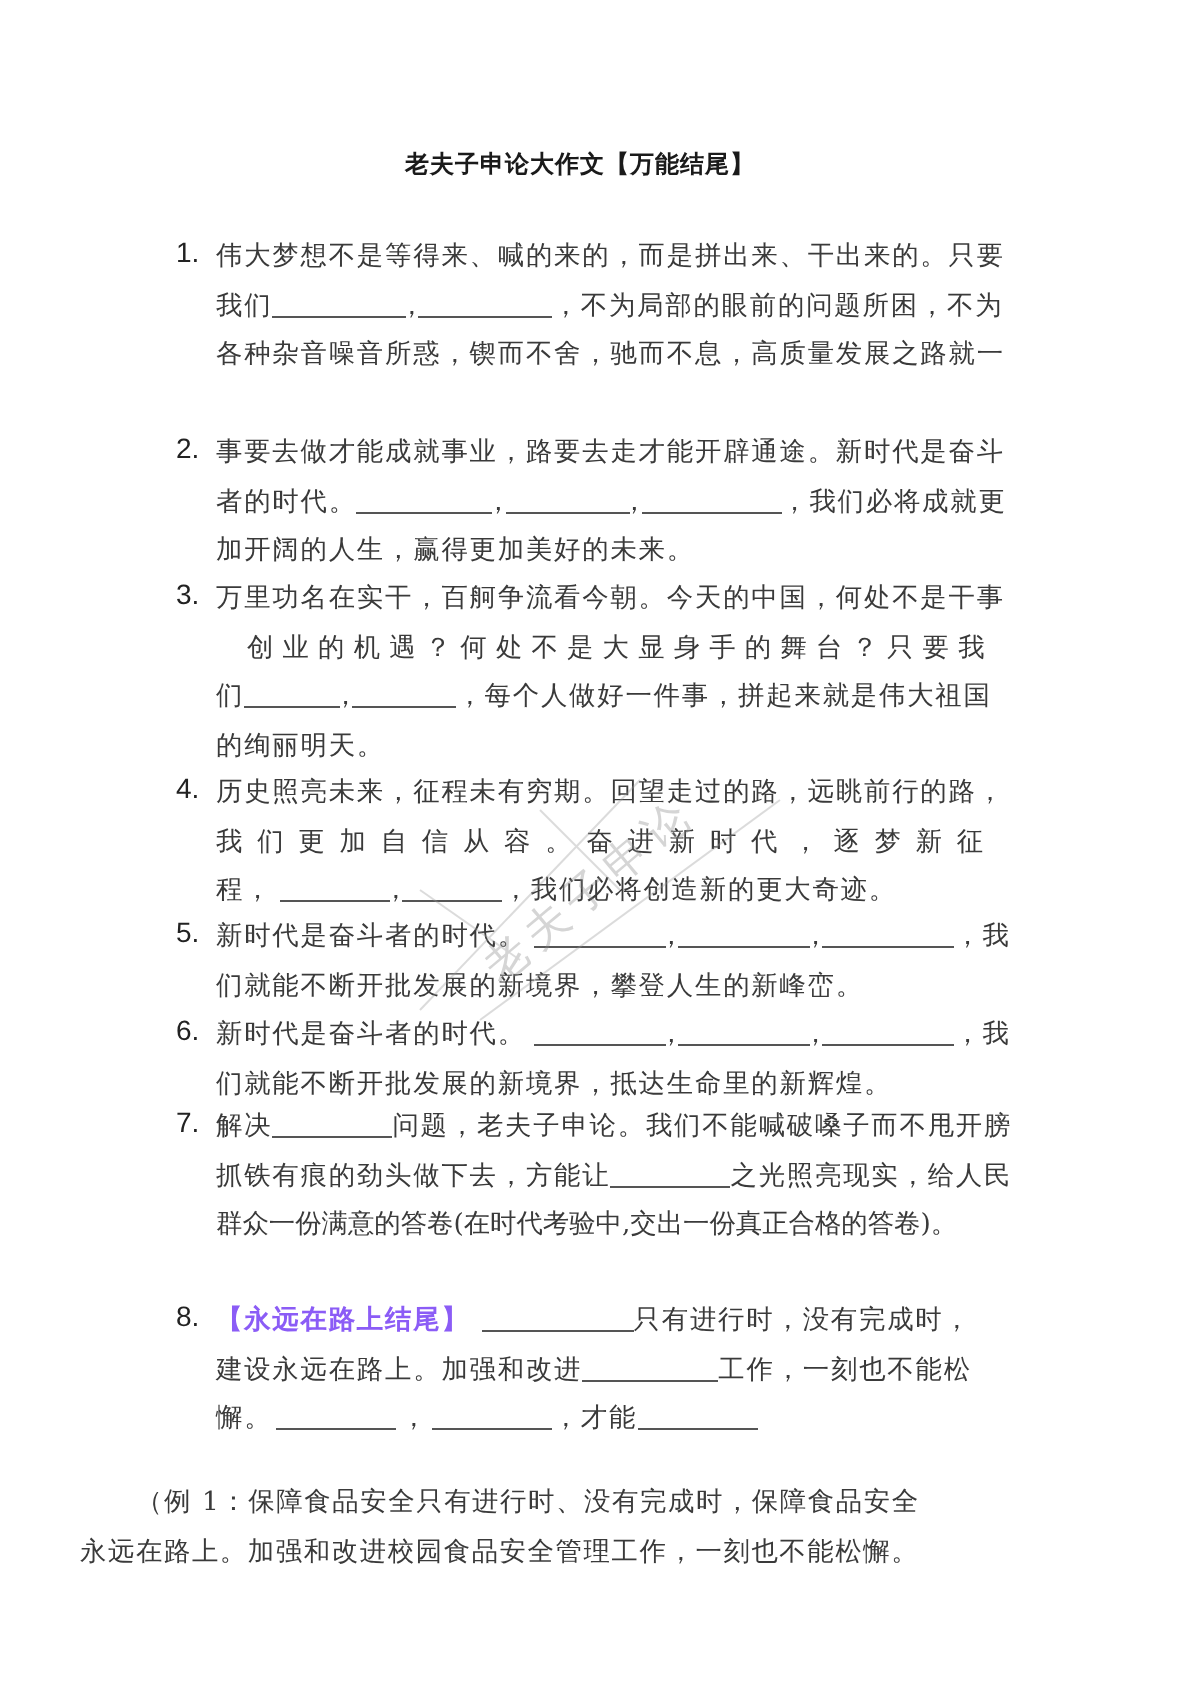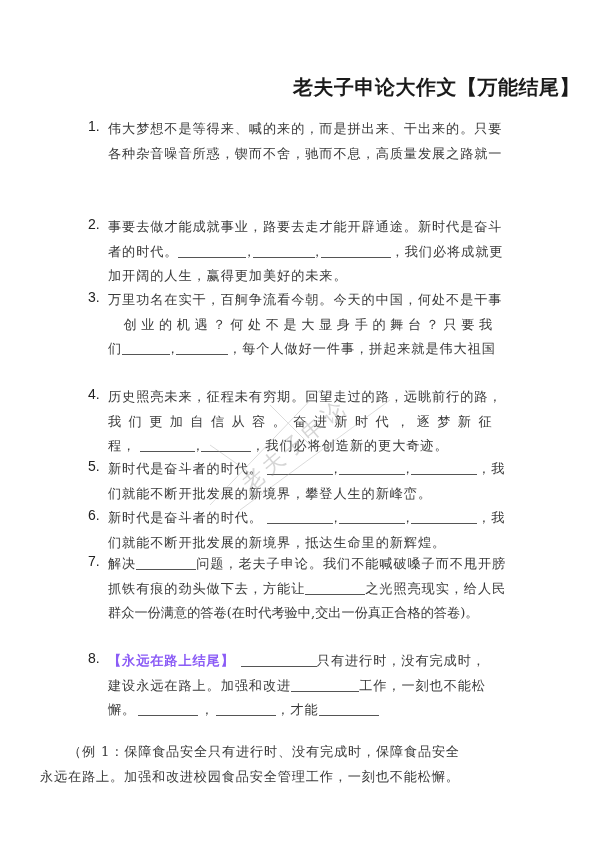--- a/index.html
+++ b/index.html
@@ -1,22 +1,22 @@
 <!DOCTYPE html>
 <html><head>
 <meta charset="utf-8">
 <style>
   * { margin: 0; padding: 0; box-sizing: border-box; }
   html, body { width: 600px; height: 849px; background: #ffffff; overflow: hidden; }
   body { position: relative; font-family: "DejaVu Serif", "Liberation Serif", serif; color: #333333; }
   .page { position: absolute; left: 0; top: 0; width: 600px; height: 849px; background: #fff; }
   .title {
-    position: absolute; left: 0; top: 74px; width: 580px; text-align: right;
+    position: absolute; left: 0; top: 74px; width: 580px; text-align: center;
     font-family: "DejaVu Sans", "Liberation Sans", sans-serif;
-    font-size: 20px; font-weight: bold; color: #1a1a1a; letter-spacing: 0.5px;
+    font-size: 12px; font-weight: bold; color: #1a1a1a; letter-spacing: 0.5px;
   }
   .item { position: absolute; left: 88px; width: 425px; }
   .num {
     position: absolute; left: 0; top: 0; width: 24px;
     font-family: "Liberation Sans", "DejaVu Sans", sans-serif; font-size: 14px; color: #222;
   }
   .body { position: absolute; left: 20px; top: 0; width: 400px; }
   .line {
     height: 24.5px; line-height: 22px; font-size: 13.2px; white-space: nowrap;
     color: #3a3a3a; letter-spacing: 0.9px;
@@ -37,39 +37,41 @@
 <body>
 
 <div class="page">
 
   <div class="title">老夫子申论大作文【万能结尾】</div>
 
   <div class="item" style="top:118px;">
     <div class="num">1.</div>
     <div class="body">
       <div class="line">伟大梦想不是等得来、喊的来的，而是拼出来、干出来的。只要</div>
+      <div class="line"><span>我们</span><span class="blank" style="width:67px;"></span><span style="margin-left:-4px;margin-right:-4px;">，</span><span class="blank" style="width:67px;"></span><span>，不为局部的眼前的问题所困，不为</span></div>
       <div class="line">各种杂音噪音所惑，锲而不舍，驰而不息，高质量发展之路就一</div>
     </div>
   </div>
 
   <div class="item" style="top:216px;">
     <div class="num">2.</div>
     <div class="body">
       <div class="line">事要去做才能成就事业，路要去走才能开辟通途。新时代是奋斗</div>
       <div class="line"><span>者的时代。</span><span class="blank" style="width:68px;"></span><span style="margin:0 -4px;">，</span><span class="blank" style="width:62px;"></span><span style="margin:0 -4px;">，</span><span class="blank" style="width:70px;"></span><span>，我们必将成就更</span></div>
       <div class="line">加开阔的人生，赢得更加美好的未来。</div>
     </div>
   </div>
 
   <div class="item" style="top:289px;">
     <div class="num">3.</div>
     <div class="body">
       <div class="line">万里功名在实干，百舸争流看今朝。今天的中国，何处不是干事</div>
       <div class="line" style="letter-spacing:0.2px;text-align:center;">创 业 的 机 遇 ？ 何 处 不 是 大 显 身 手 的 舞 台 ？ 只 要 我</div>
       <div class="line"><span>们</span><span class="blank" style="width:48px;"></span><span style="margin:0 -4px;">，</span><span class="blank" style="width:52px;"></span><span>，每个人做好一件事，拼起来就是伟大祖国</span></div>
+      <div class="line">的绚丽明天。</div>
     </div>
   </div>
 
   <div class="item" style="top:386px;">
     <div class="num">4.</div>
     <div class="body">
       <div class="line">历史照亮未来，征程未有穷期。回望走过的路，远眺前行的路，</div>
       <div class="line" style="letter-spacing:1.6px;">我 们 更 加 自 信 从 容 。 奋 进 新 时 代 ， 逐 梦 新 征</div>
       <div class="line"><span>程，</span><span class="blank" style="width:55px;margin-left:4px;"></span><span style="margin:0 -4px;">，</span><span class="blank" style="width:50px;"></span><span>，我们必将创造新的更大奇迹。</span></div>
     </div>

